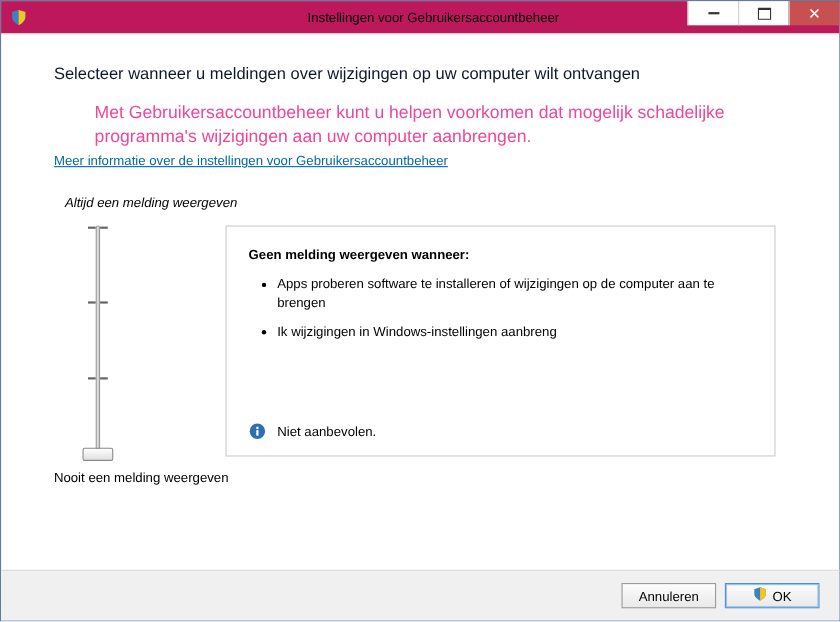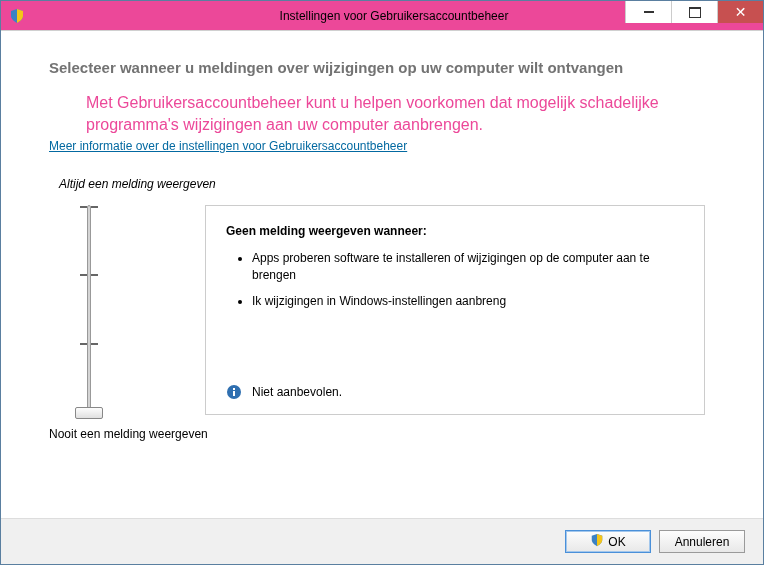--- a/index.html
+++ b/index.html
@@ -14,21 +14,21 @@
 .window {
   width: 764px;
   height: 565px;
   border: 1px solid #5a7fa0;
   background: #fff;
   display: flex;
   flex-direction: column;
 }
 .titlebar {
   height: 30px;
-  background: #ec4899;
+  background: #be185d;
   border-bottom: 1px solid #d0d0d0;
   display: flex;
   align-items: center;
   padding-left: 8px;
   position: relative;
 }
 .titlebar .title {
   flex: 1;
   text-align: center;
   font-size: 12px;
@@ -75,23 +75,23 @@
   color: #fff;
   font-size: 14px;
   line-height: 1;
 }
 .content {
   flex: 1;
   padding: 28px 48px 10px 48px;
   position: relative;
 }
 .heading {
-  color: #737373;
+  color: #0f172a;
   font-size: 15px;
-  font-weight: bold;
+  font-weight: normal;
   margin-bottom: 16px;
 }
 .desc {
   font-size: 16px;
   color: #ec4899;
   line-height: 1.4;
   margin-left: 37px;
 }
 .link {
   color: #0369a1;
@@ -277,27 +277,27 @@
             <span>Niet aanbevolen.</span>
           </div>
         </div>
       </div>
 
       <div class="slider-label-bottom">Nooit een melding weergeven</div>
     </div>
   </div>
 
   <div class="button-bar">
+    <button class="btn">
+      <span>Annuleren</span>
+    </button>
     <button class="btn default">
       <span>
         <svg viewBox="0 0 16 16" width="14" height="14">
           <path d="M8 1 L14 3 V8 C14 12 8 15 8 15 C8 15 2 12 2 8 V3 Z" fill="#3b82c4"></path>
           <path d="M8 1 L14 3 V8 C14 12 8 15 8 15 V1 Z" fill="#f5c518"></path>
         </svg>
       </span>
       <span>OK</span>
     </button>
-    <button class="btn">
-      <span>Annuleren</span>
-    </button>
   </div>
 
 </div>
 
 </body></html>

